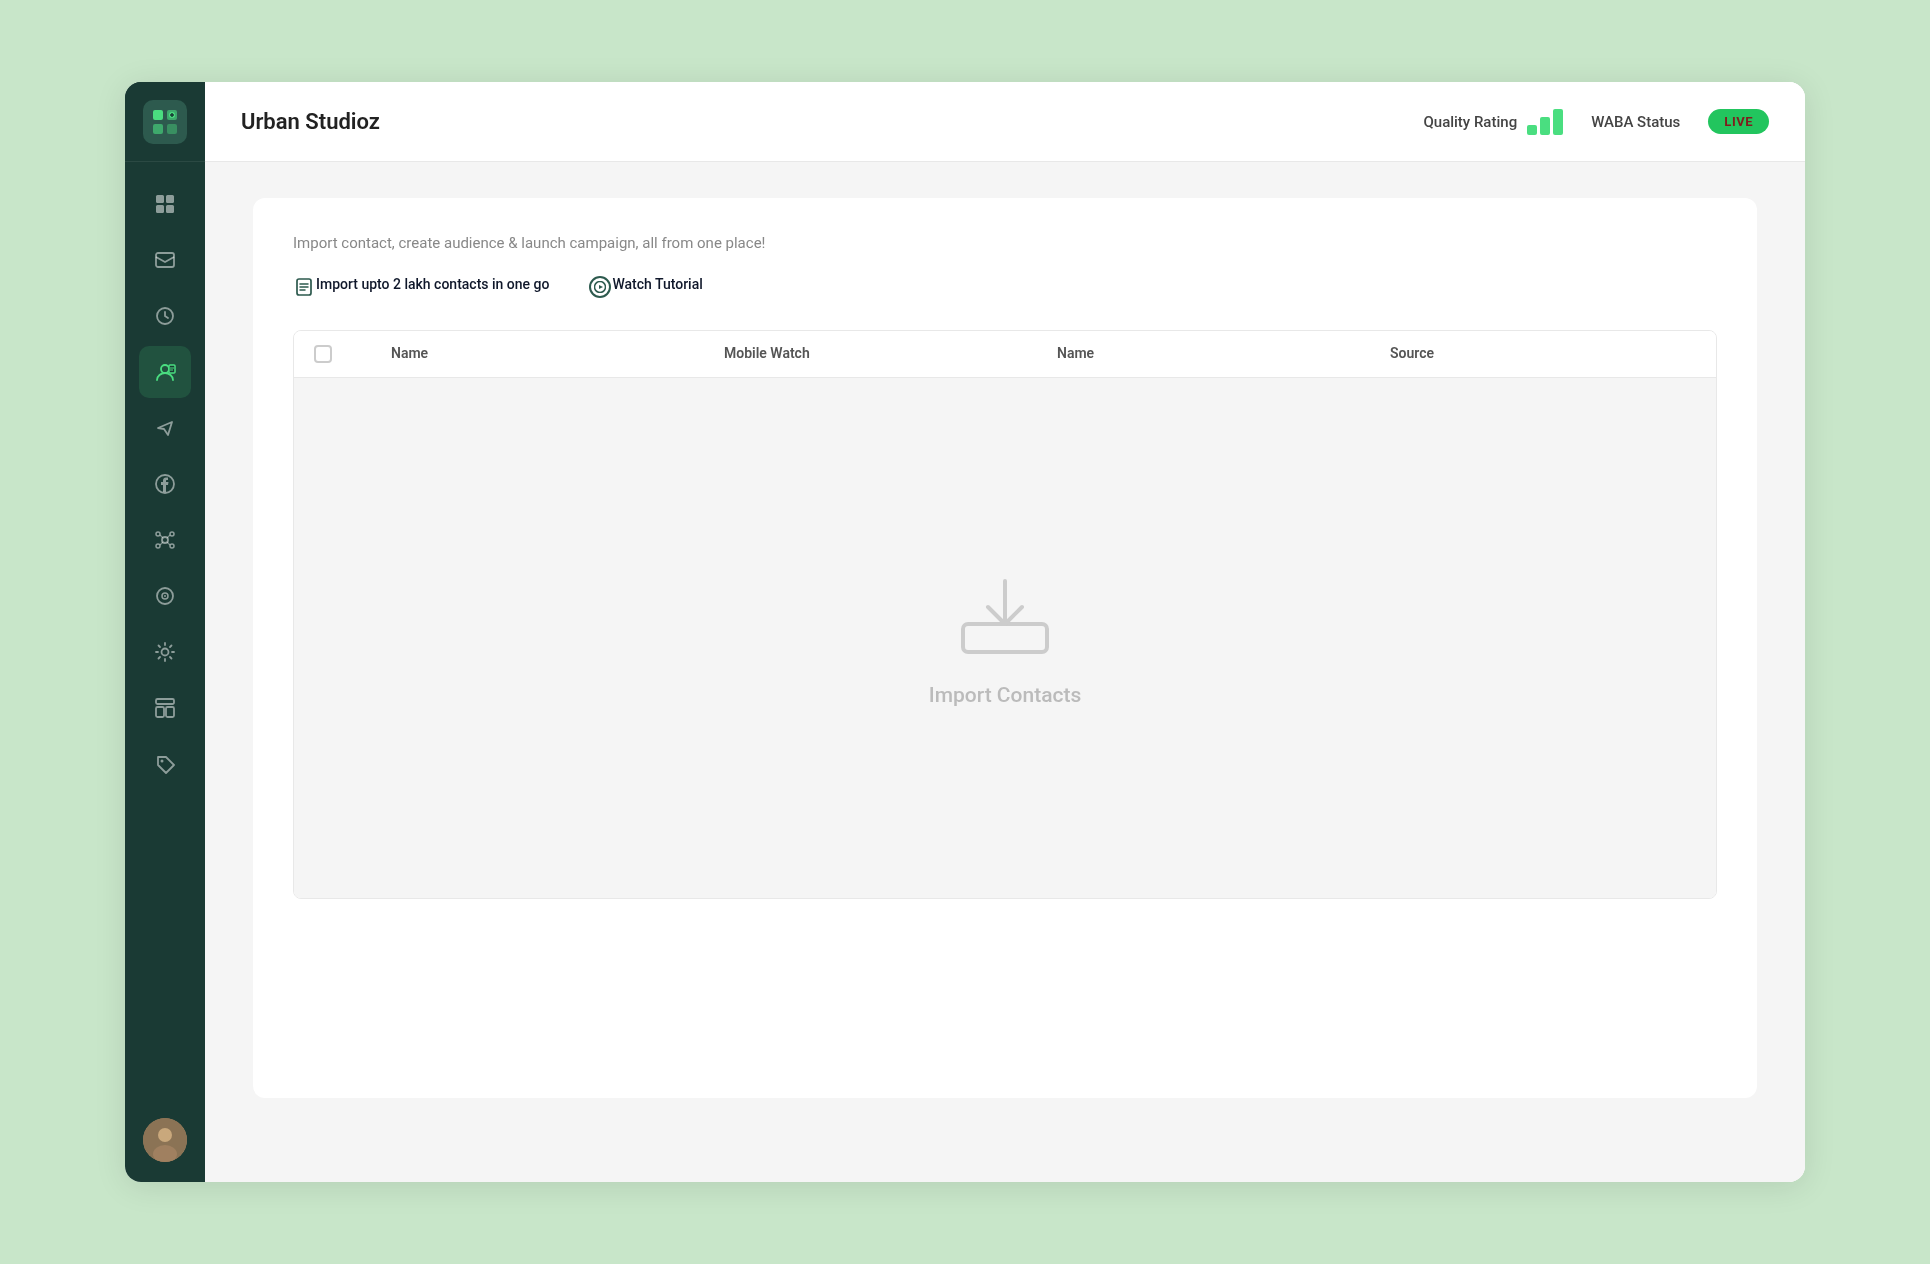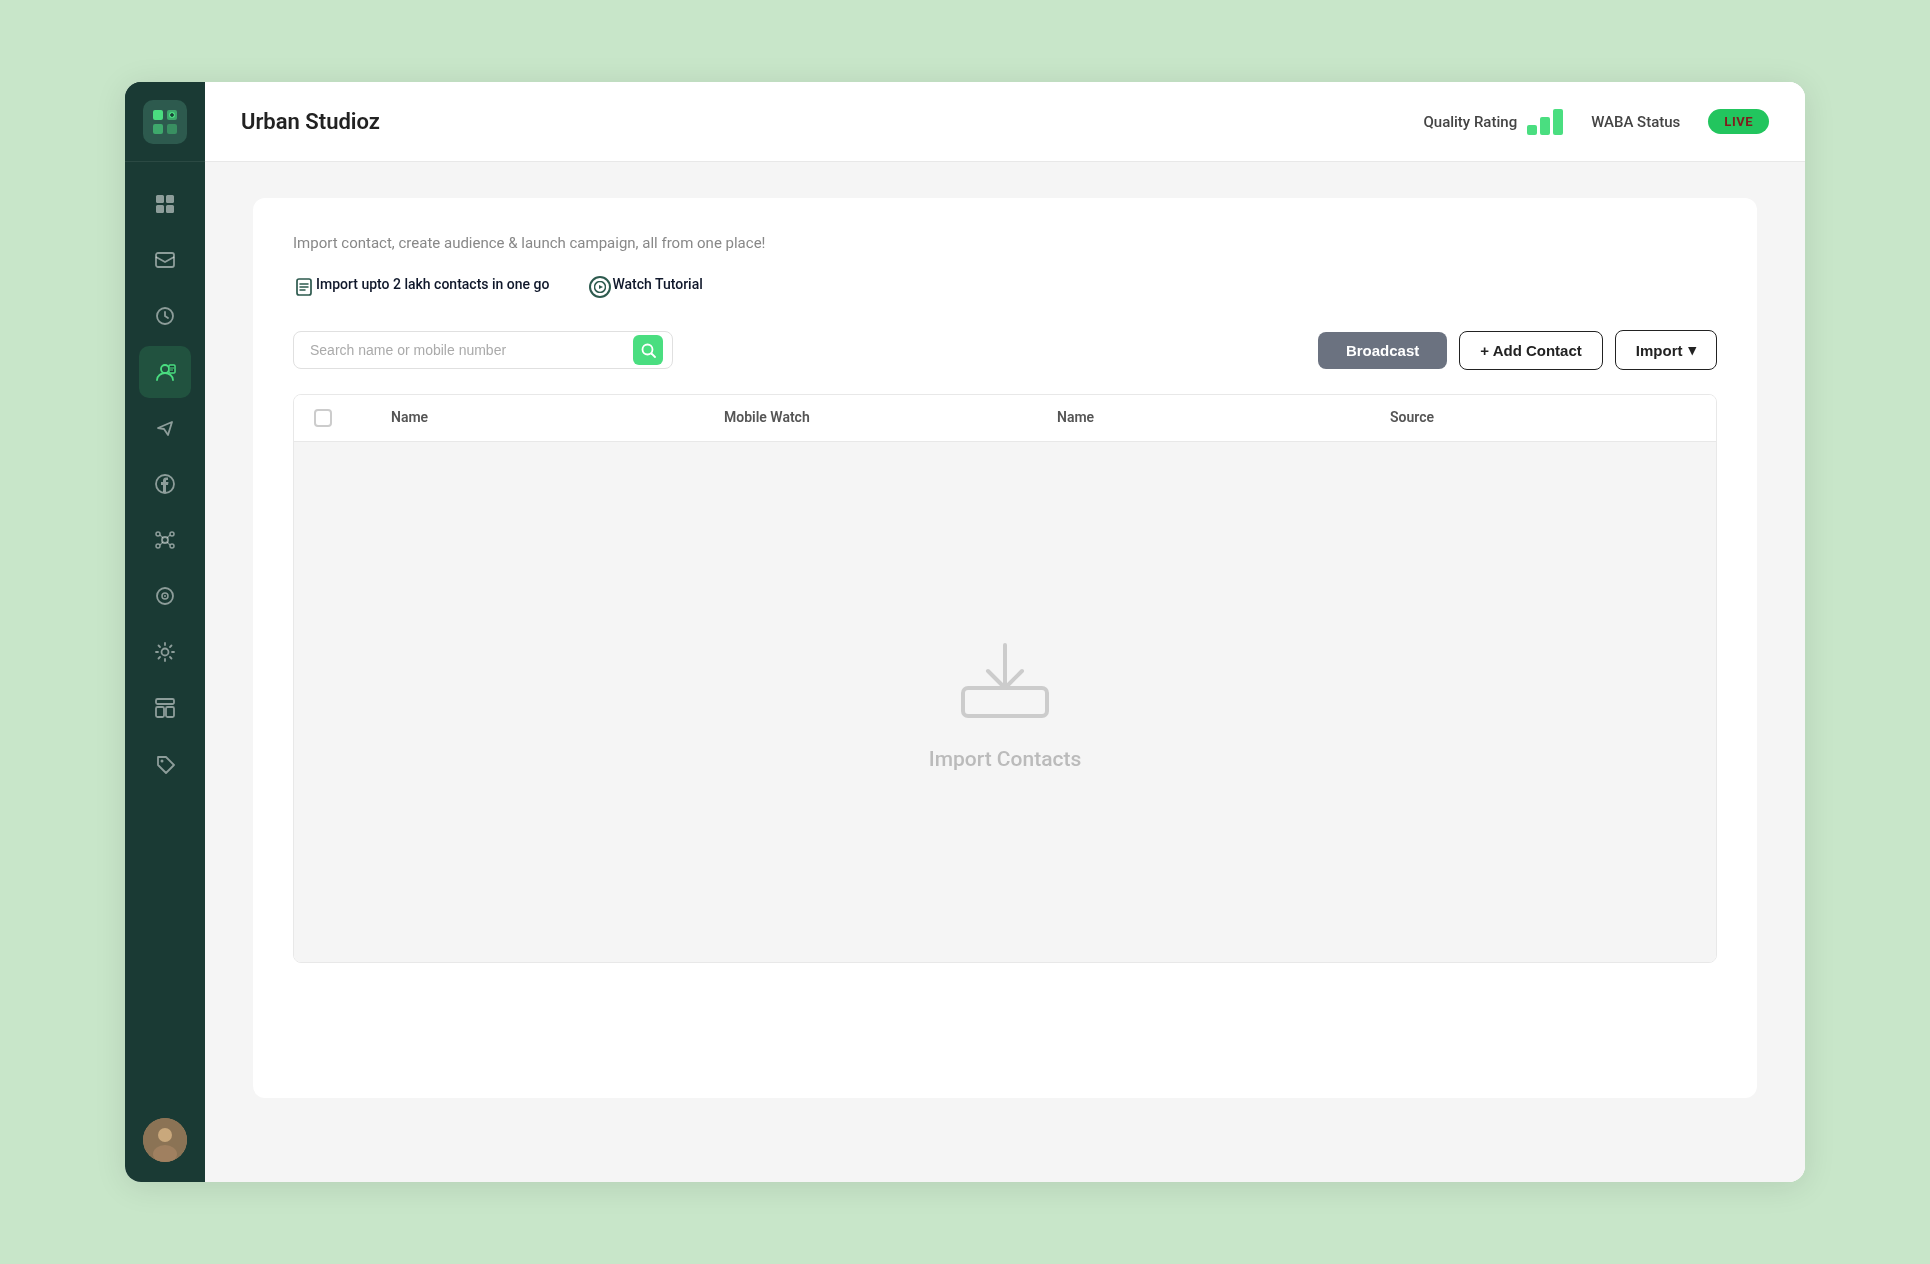--- a/index.html
+++ b/index.html
@@ -511,39 +511,20 @@
             <div class="watch-icon">
               <svg width="12" height="12" viewBox="0 0 12 12">
                 <circle cx="6" cy="6" r="5.5" stroke="#2d5a4e" stroke-width="1.5" fill="none"></circle>
                 <polygon points="5,4 9,6 5,8" fill="#2d5a4e"></polygon>
               </svg>
             </div>
             <span>Watch Tutorial</span>
           </div>
         </div>
 
-        <div class="toolbar">
-          <div class="search-wrapper">
-            <input class="search-input" type="text" placeholder="Search name or mobile number" style="">
-            <button class="search-btn">
-              <svg width="15" height="15" viewBox="0 0 15 15" fill="none">
-                <circle cx="6.5" cy="6.5" r="5" stroke="white" stroke-width="1.8"></circle>
-                <line x1="10.5" y1="10.5" x2="14" y2="14" stroke="white" stroke-width="1.8" stroke-linecap="round"></line>
-              </svg>
-            </button>
-          </div>
-          <div class="toolbar-right">
-            <button class="btn-broadcast">Broadcast</button>
-            <button class="btn-add-contact">+ Add Contact</button>
-            <button class="btn-import">
-              <span>Import</span>
-              <span>▾</span>
-            </button>
-          </div>
-        </div>
 
         <div class="table-container">
           <div class="table-header">
             <div class="checkbox-cell">
               <div class="checkbox"></div>
             </div>
             <div class="table-header-cell">Name</div>
             <div class="table-header-cell">Mobile Watch</div>
             <div class="table-header-cell">Name</div>
             <div class="table-header-cell">Source</div>

